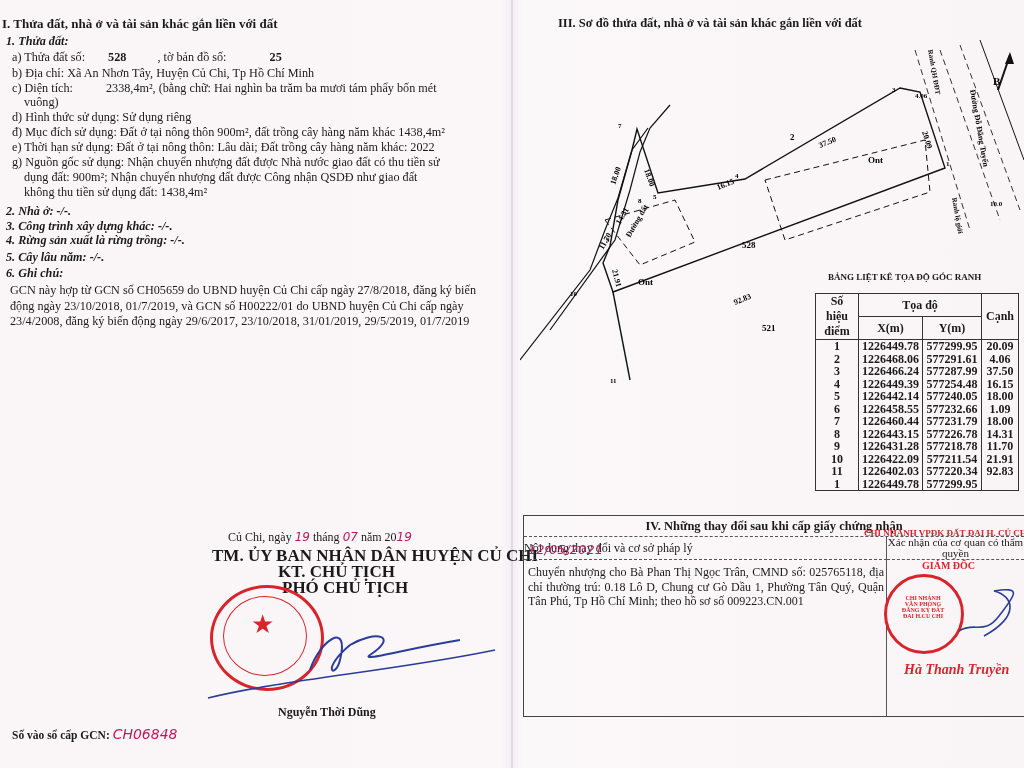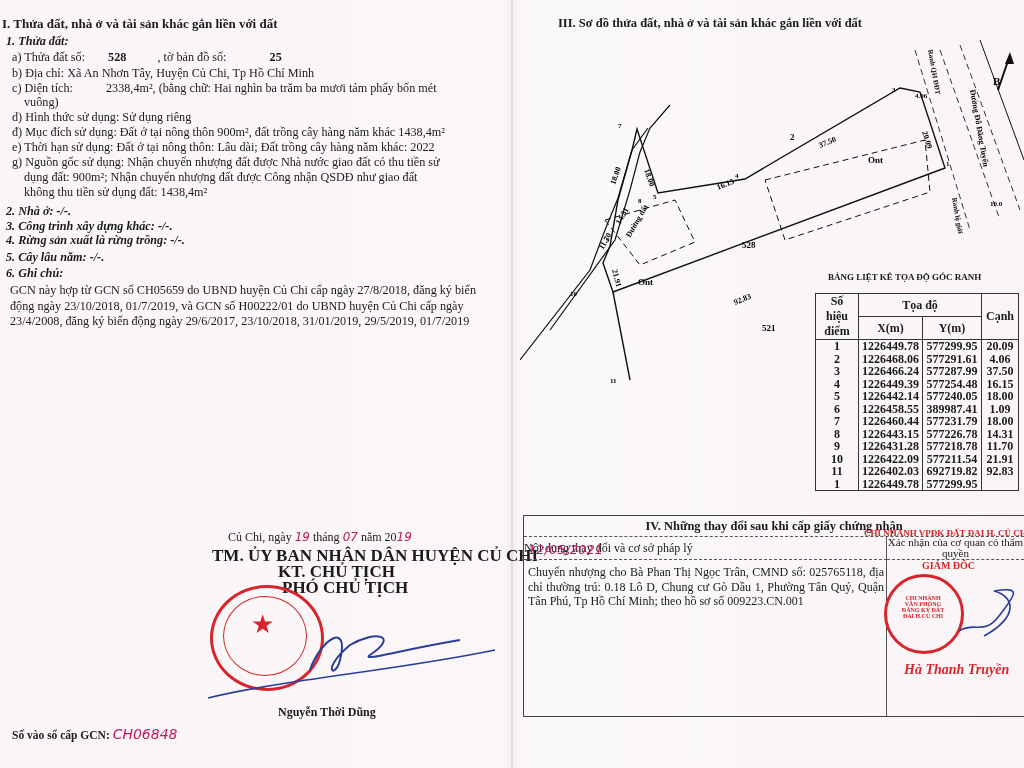--- a/index.html
+++ b/index.html
@@ -187,21 +187,21 @@
       </tr>
       <tr>
         <td>5</td>
         <td>1226442.14</td>
         <td>577240.05</td>
         <td style="vertical-align: bottom;">18.00</td>
       </tr>
       <tr>
         <td>6</td>
         <td>1226458.55</td>
-        <td>389987.41</td>
+        <td>577232.66</td>
         <td style="vertical-align: bottom;">1.09</td>
       </tr>
       <tr>
         <td>7</td>
         <td>1226460.44</td>
         <td>577231.79</td>
         <td style="vertical-align: bottom;">18.00</td>
       </tr>
       <tr>
         <td>8</td>
@@ -217,21 +217,21 @@
       </tr>
       <tr>
         <td>10</td>
         <td>1226422.09</td>
         <td>577211.54</td>
         <td style="vertical-align: bottom;">21.91</td>
       </tr>
       <tr>
         <td>11</td>
         <td>1226402.03</td>
-        <td>692719.82</td>
+        <td>577220.34</td>
         <td style="vertical-align: bottom;">92.83</td>
       </tr>
       <tr class="last">
         <td>1</td>
         <td>1226449.78</td>
         <td>577299.95</td>
         <td style="vertical-align: bottom;"></td>
       </tr>
     </tbody>
 </table>

